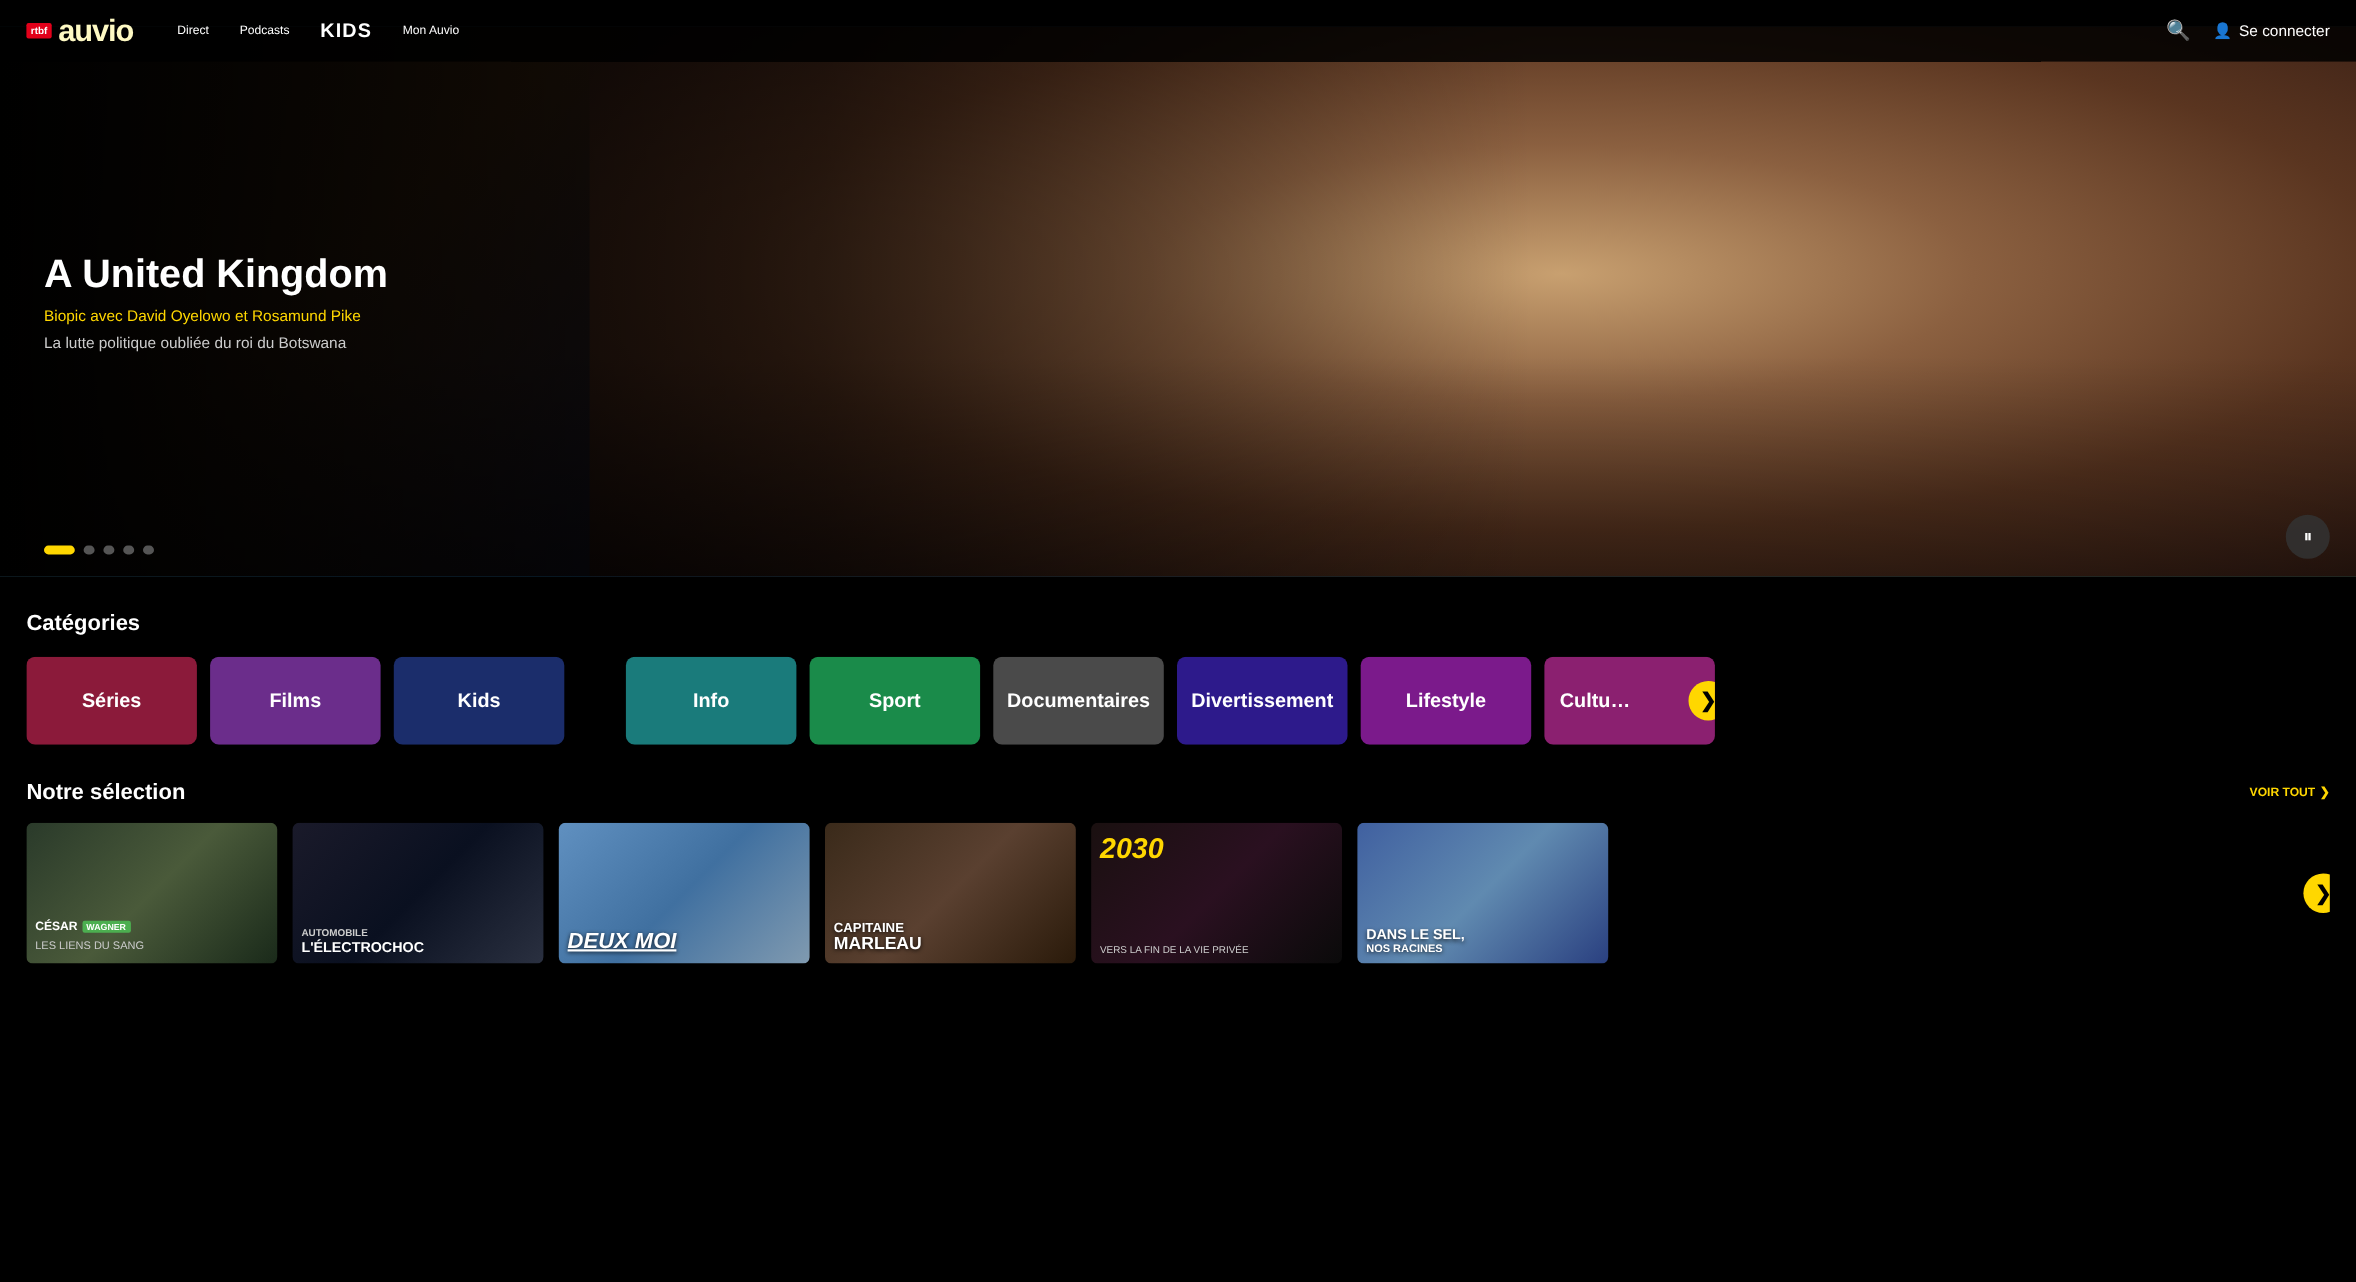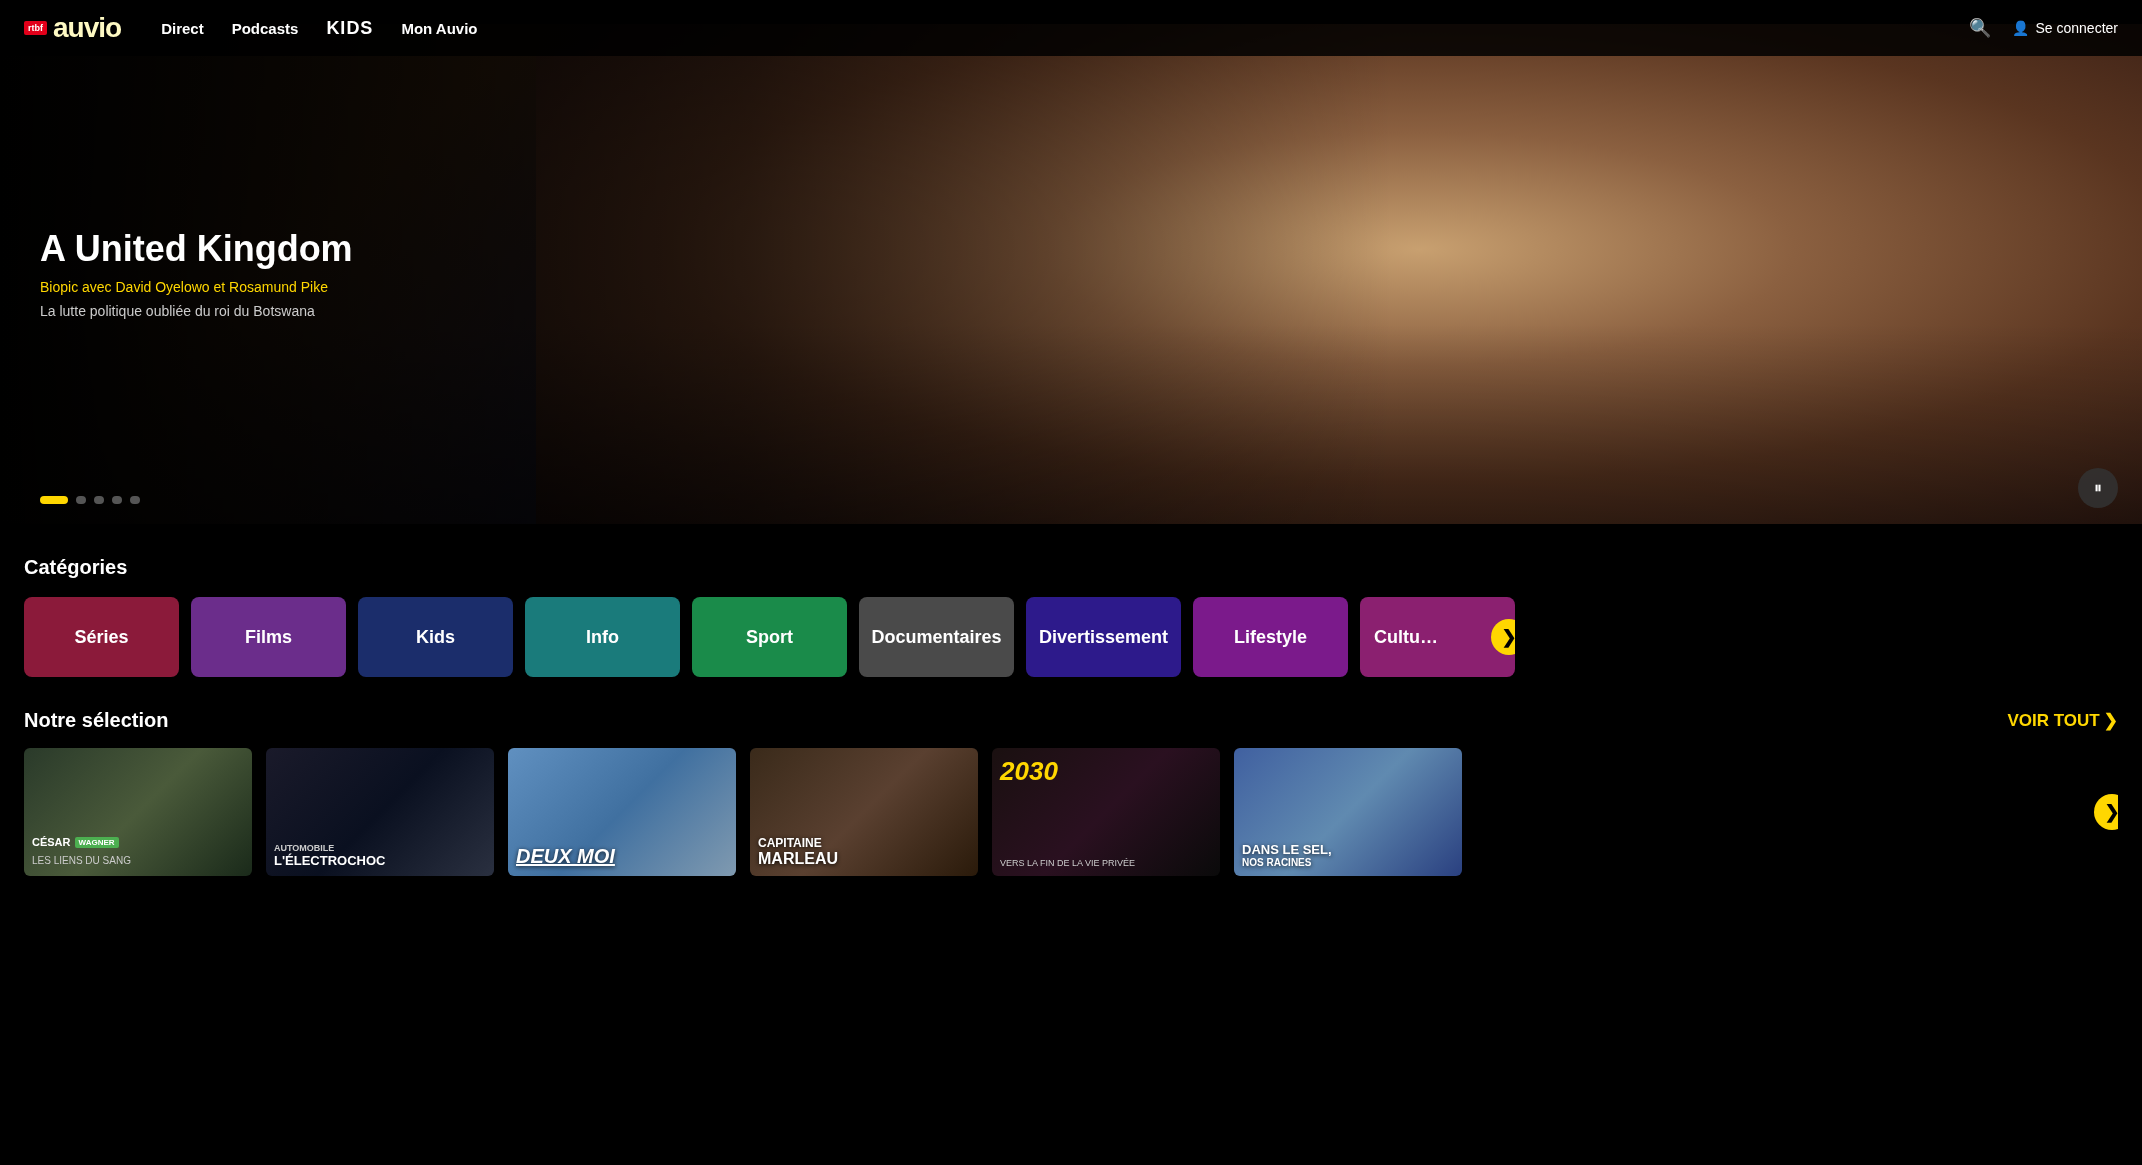--- a/index.html
+++ b/index.html
@@ -45,22 +45,22 @@
     }
     .nav-links {
       display: flex;
       align-items: center;
       gap: 28px;
       margin-left: 8px;
     }
     .nav-link {
       color: #fff;
       text-decoration: none;
-      font-size: 15px;
-      font-weight: 700;
+      font-size: 11px;
+      font-weight: 400;
       cursor: pointer;
     }
     .nav-link.kids {
       font-weight: 900;
       font-size: 18px;
       letter-spacing: 1px;
     }
     .nav-right {
       margin-left: auto;
       display: flex;
@@ -201,21 +201,21 @@
       font-size: 18px;
       font-weight: 700;
       cursor: pointer;
       color: #fff;
       position: relative;
       overflow: hidden;
     }
     .cat-series { background: #8B1A3A; }
     .cat-films { background: #6B2D8B; }
     .cat-kids { background: #1B2D6B; }
-    .cat-info { background: #1A7B7B; }
+    .cat-info { background: #1A7B7B; margin-left: 44px; }
     .cat-sport { background: #1A8B4A; }
     .cat-documentaires { background: #4A4A4A; }
     .cat-divertissement { background: #2D1A8B; }
     .cat-lifestyle { background: #7B1A8B; text-align: center; }
     .cat-culture {
       background: #8B2070;
       display: flex;
       align-items: center;
       justify-content: space-between;
       padding: 0 14px;
@@ -242,21 +242,21 @@
 
     
     .selection-header {
       display: flex;
       align-items: center;
       justify-content: space-between;
       margin-bottom: 16px;
     }
     .voir-tout {
       color: #FFD700;
-      font-size: 17px;
+      font-size: 11px;
       font-weight: 600;
       cursor: pointer;
       display: flex;
       align-items: center;
       gap: 4px;
       text-decoration: none;
     }
     .thumbnails-row {
       display: flex;
       gap: 14px;

